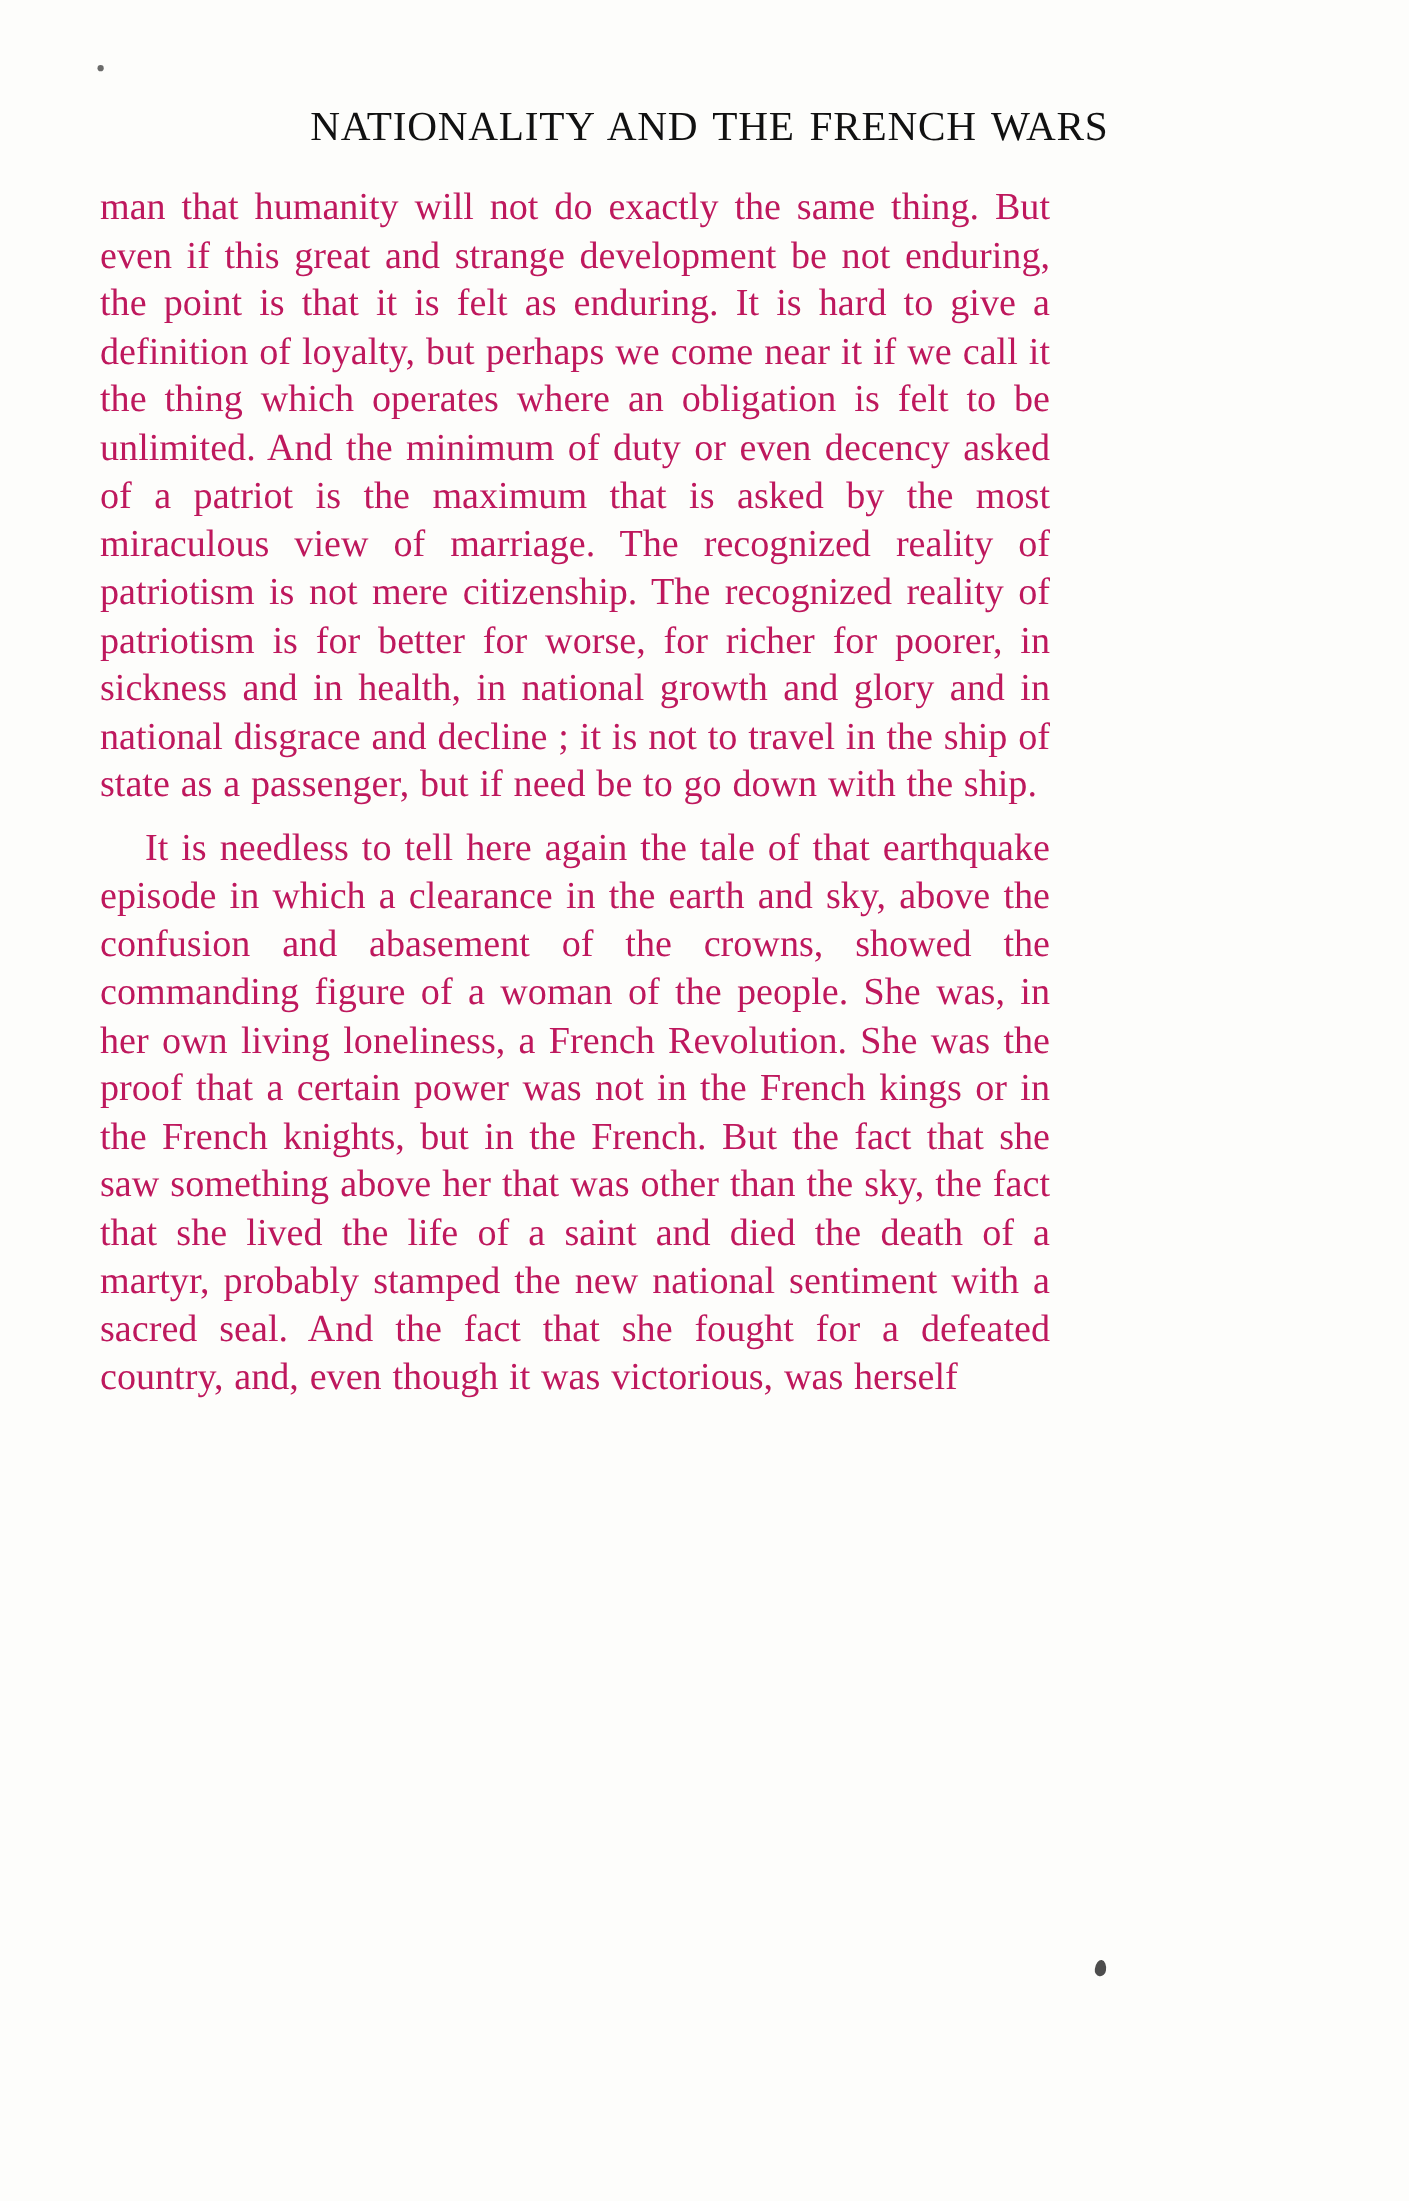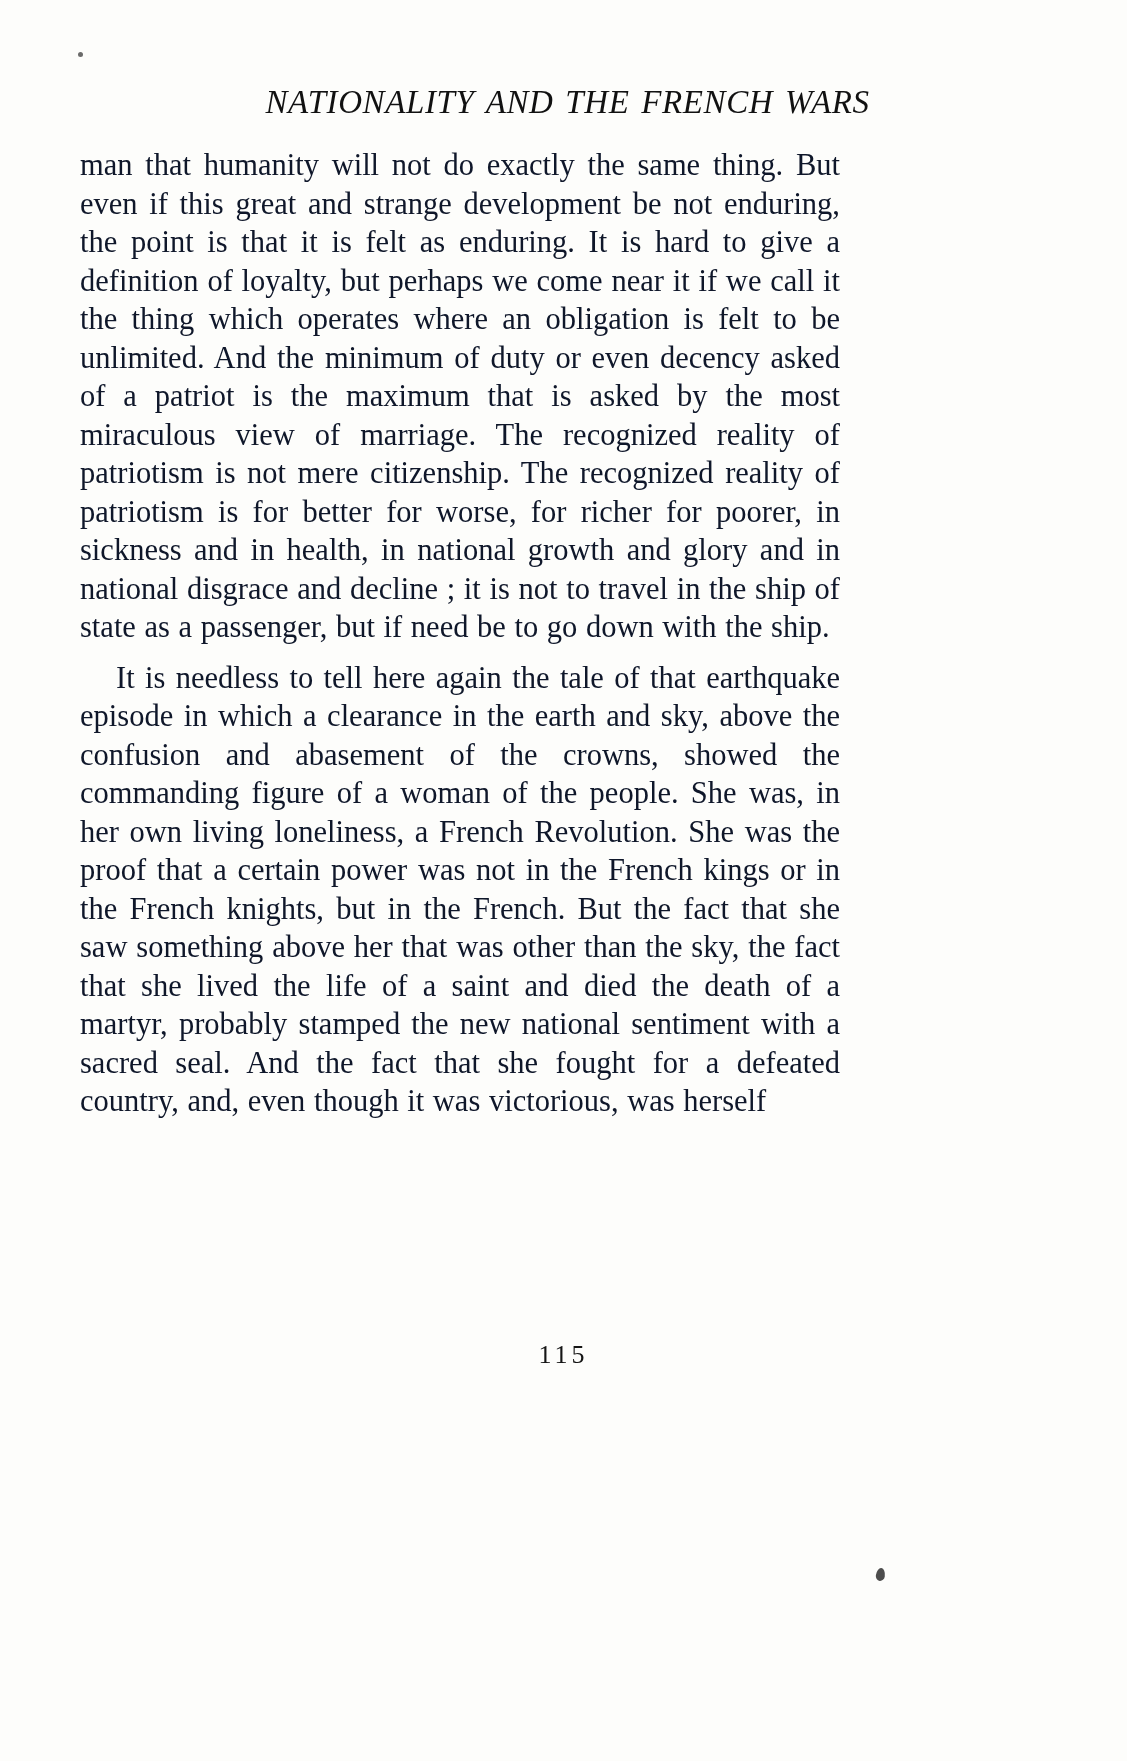--- a/index.html
+++ b/index.html
@@ -40,40 +40,39 @@
   .running-head {
     position: absolute;
     left: 0;
     right: 0;
     top: 84px;
     text-align: center;
     font-size: 33px;
     letter-spacing: 0.6px;
     word-spacing: 3px;
     color: #111;
-    font-style: italic;
   }
   .running-head span {
     display: inline-block;
     padding-left: 8px;
   }
   .body-block {
     position: absolute;
     left: 80px;
     top: 146px;
     width: 760px;
   }
   p.para {
     margin: 0;
     font-size: 30.5px;
     line-height: 38.5px;
     text-align: justify;
     text-justify: inter-word;
     word-spacing: 1px;
-    color: #0f172a;
+    color: #be185d;
   }
   p.para.indent {
     text-indent: 36px;
   }
   p.para + p.para {
     margin-top: 12px;
   }
   .folio {
     position: absolute;
     left: 0;
@@ -94,17 +93,16 @@
 
   <div class="running-head">
     <span>NATIONALITY AND THE FRENCH WARS</span>
   </div>
 
   <div class="body-block">
     <p class="para">man that humanity will not do exactly the same thing. But even if this great and strange development be not enduring, the point is that it is felt as enduring. It is hard to give a definition of loyalty, but perhaps we come near it if we call it the thing which operates where an obligation is felt to be unlimited. And the minimum of duty or even decency asked of a patriot is the maximum that is asked by the most miraculous view of marriage. The recognized reality of patriotism is not mere citizenship. The recognized reality of patriotism is for better for worse, for richer for poorer, in sickness and in health, in national growth and glory and in national disgrace and decline ; it is not to travel in the ship of state as a passenger, but if need be to go down with the ship.</p>
     <p class="para indent">It is needless to tell here again the tale of that earthquake episode in which a clearance in the earth and sky, above the confusion and abasement of the crowns, showed the commanding figure of a woman of the people. She was, in her own living loneliness, a French Revolution. She was the proof that a certain power was not in the French kings or in the French knights, but in the French. But the fact that she saw something above her that was other than the sky, the fact that she lived the life of a saint and died the death of a martyr, probably stamped the new national sentiment with a sacred seal. And the fact that she fought for a defeated country, and, even though it was victorious, was herself</p>
   </div>
 
-  <div class="folio">115</div>
 
   <div class="speck-bottom"></div>
 
 </div>
 
 </body></html>

